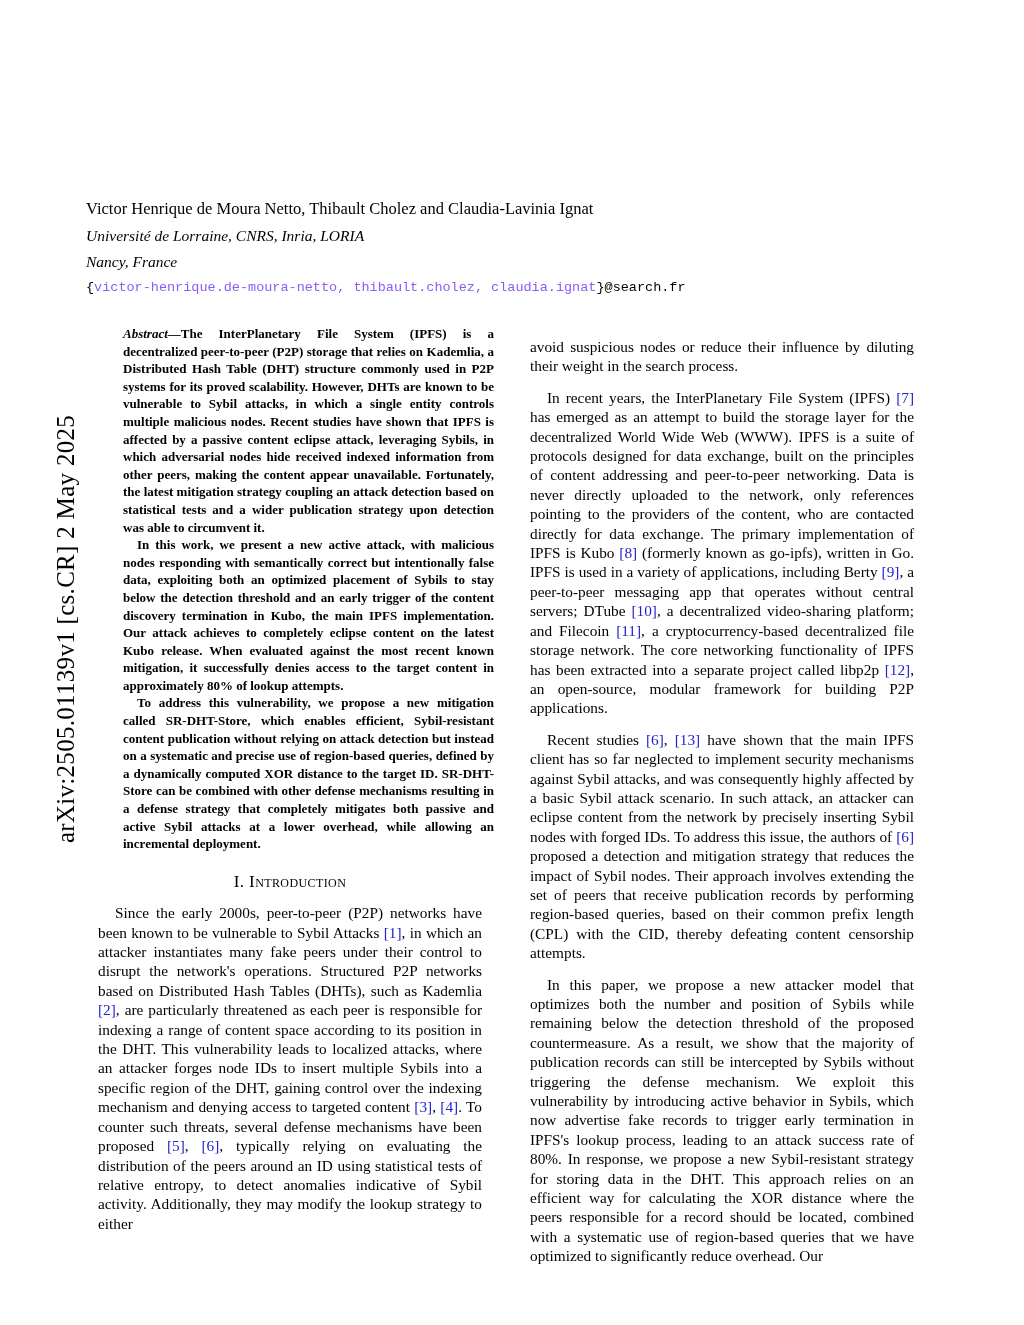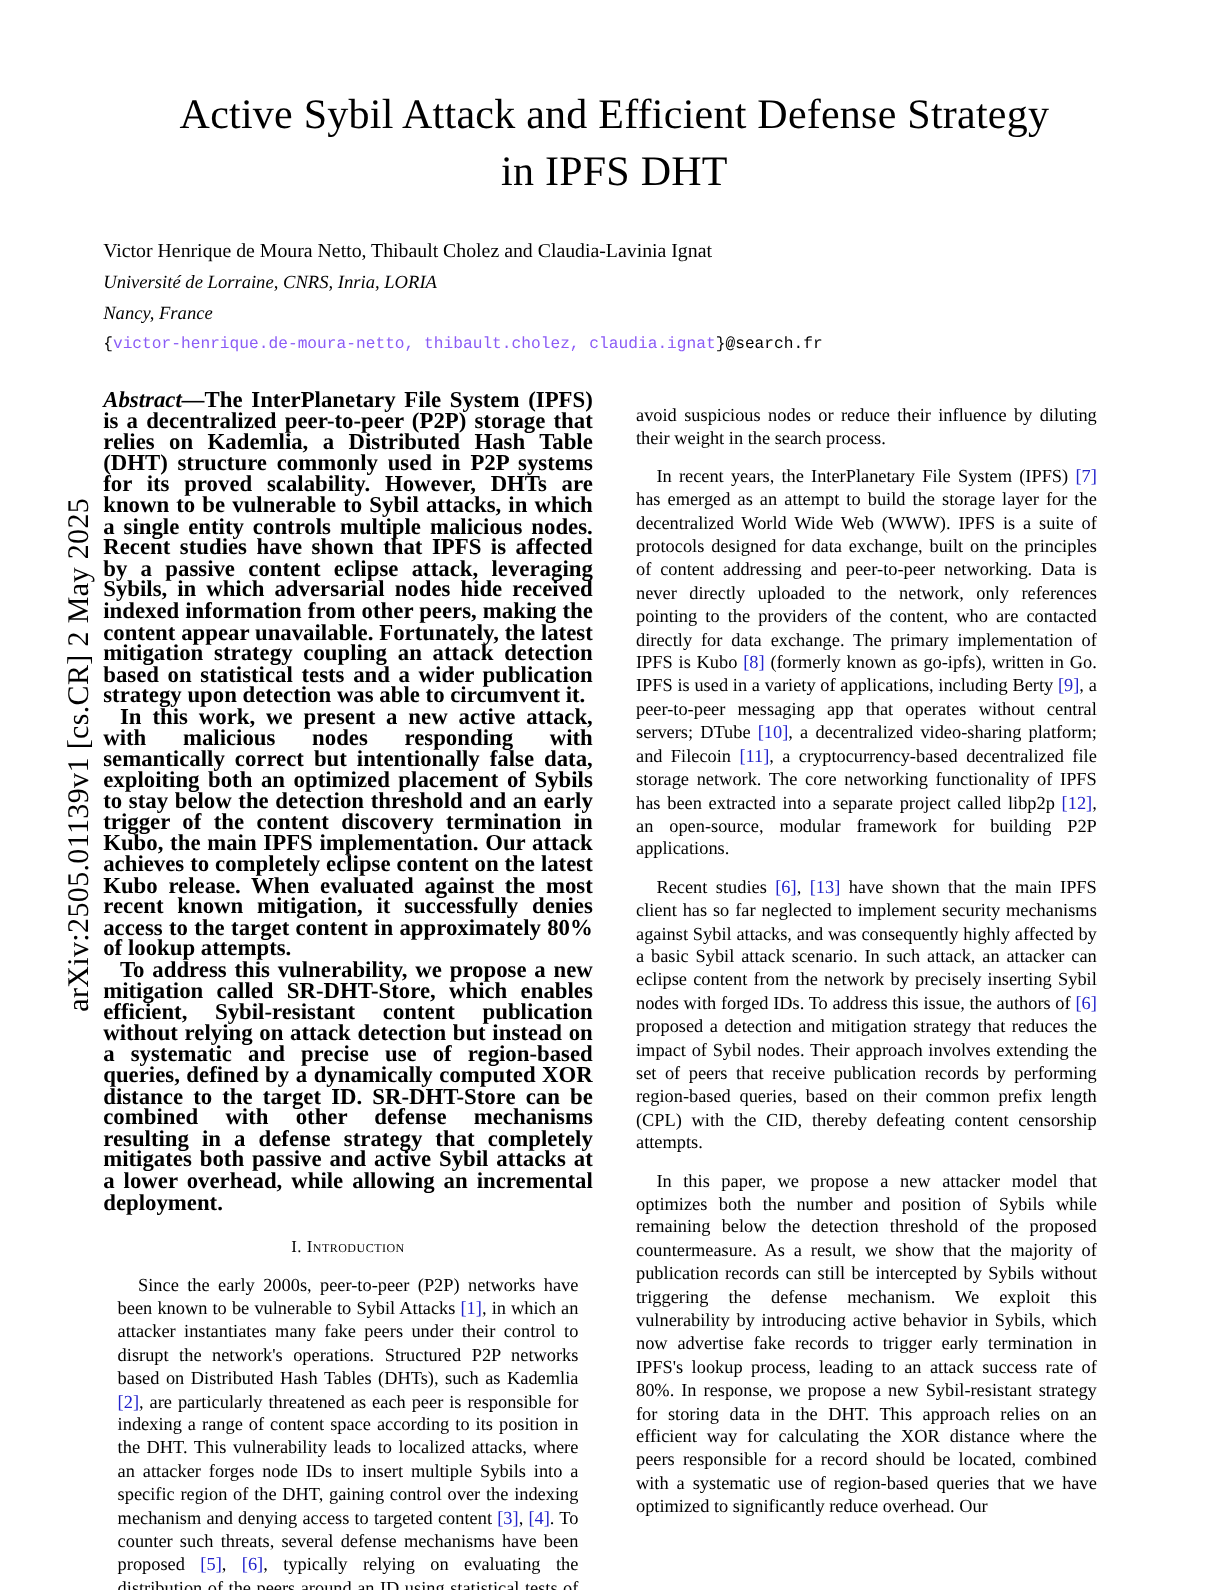--- a/index.html
+++ b/index.html
@@ -85,61 +85,58 @@
     width: 408px;
     font-size: 15.3px;
     line-height: 19.4px;
     text-align: justify;
   }
   .col-left { left: 86px; }
   .col-right { left: 518px; }
 
   .abstract {
     font-weight: bold;
-    font-size: 19px;
+    font-size: 13px;
     line-height: 17.6px;
     text-align: justify;
+    margin-left: 37px;
   }
   .abstract p {
     margin: 0;
     text-indent: 14px;
   }
   .abstract p.first { text-indent: 0; }
   .abs-head {
     font-style: italic;
     font-weight: bold;
   }
 
   .section-head {
     text-align: center;
     font-variant: small-caps;
-    font-size: 14px;
+    font-size: 17px;
     margin: 19px 0 7px 0;
     letter-spacing: 0.4px;
   }
 
   .body-p {
     margin: 12px;
     text-indent: 17px;
   }
   .body-p.first { text-indent: 17px; }
 
   .cite { color: #2222cc; }
 </style>
 </head>
 <body>
 
 <div class="page">
 
   <div class="arxiv-stamp">arXiv:2505.01139v1  [cs.CR]  2 May 2025</div>
 
-  <div class="title">
-    <span>Active Sybil Attack and Efficient Defense Strategy</span><br>
-    <span>in IPFS DHT</span>
-  </div>
 
   <div class="authors">
     <div>Victor Henrique de Moura Netto, Thibault Cholez and Claudia-Lavinia Ignat</div>
     <div class="affil">Université de Lorraine, CNRS, Inria, LORIA</div>
     <div class="affil">Nancy, France</div>
     <div class="email-line">
       <span class="mono">{</span><span class="mono link">victor-henrique.de-moura-netto,</span><span class="mono"> </span><span class="mono link">thibault.cholez,</span><span class="mono"> </span><span class="mono link">claudia.ignat</span><span class="mono">}@search.fr</span>
     </div>
   </div>
 

